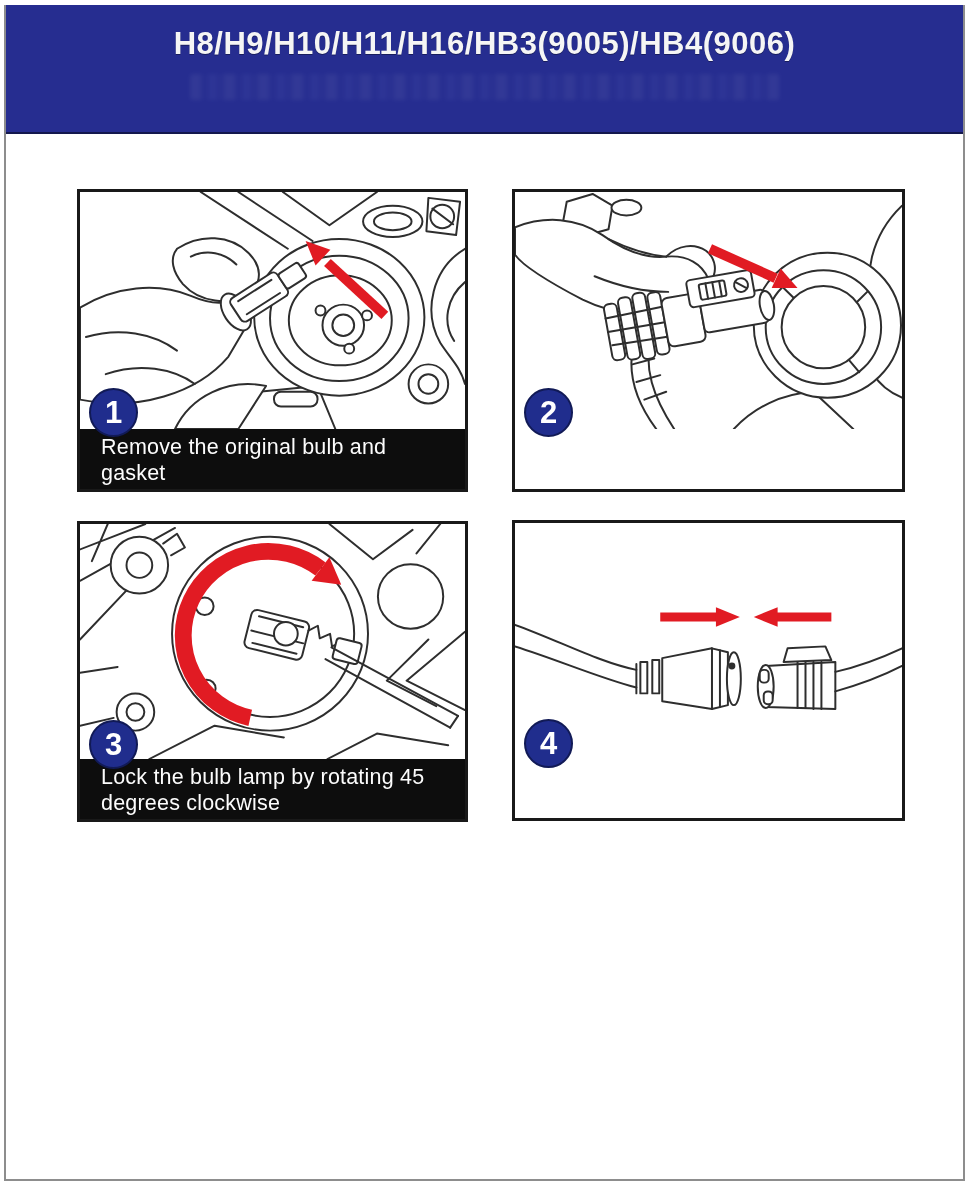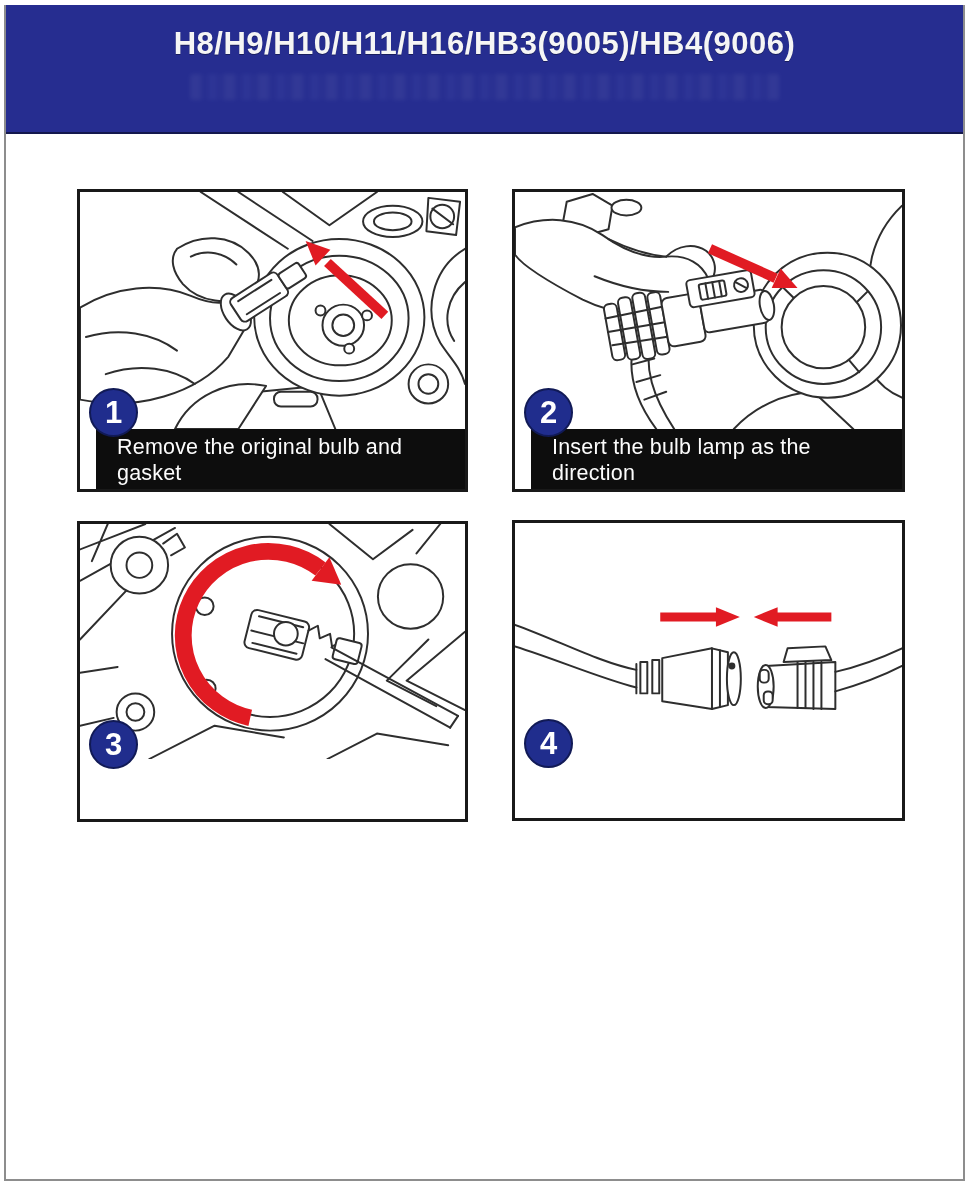--- a/index.html
+++ b/index.html
@@ -36,21 +36,21 @@
   }
   .panel-1 { left: 71px;  top: 184px; width: 391px; height: 303px; }
   .panel-2 { left: 506px; top: 184px; width: 393px; height: 303px; }
   .panel-3 { left: 71px;  top: 516px; width: 391px; height: 301px; }
   .panel-4 { left: 506px; top: 515px; width: 393px; height: 301px; }
   .illustration {
     position: absolute; left: 0; right: 0; top: 0; bottom: 60px; overflow: hidden;
   }
   .illustration svg { width: 100%; height: 100%; display: block; }
   .caption {
-    position: absolute; left: 16px; right: 0; bottom: 0; height: 60px;
+    position: absolute; left: 0; right: 0; bottom: 0; height: 60px;
     background: #0d0d0d; color: #fcfcfc;
     font-size: 21.5px; line-height: 26px; letter-spacing: 0.2px;
     padding: 5px 8px 0 21px; box-sizing: border-box;
     white-space: pre-line;
   }
   .badge {
     position: absolute; left: 9px; top: 196px; width: 49px; height: 49px;
     border-radius: 50%; background: #202d8d; border: 2px solid #111a56;
     color: #ffffff; font-size: 31px; font-weight: bold;
     display: flex; align-items: center; justify-content: center;
@@ -151,22 +151,20 @@
               <path d="M227,98 L237,106"></path>
             </g>
           </g>
           <g fill="#e11b23">
             <path d="M196,58 L262,88" stroke="#e11b23" stroke-width="10" fill="none"></path>
             <polygon points="284,98 258,98 267,78"></polygon>
           </g>
         </svg>
       </div>
       <div class="badge">2</div>
-      <div class="caption">Insert the bulb lamp as the direction
-of the arrow</div>
     </article>
 
     <article class="panel panel-3">
       <div class="illustration">
         <svg viewBox="0 0 389 240" preserveAspectRatio="none">
           <g stroke="#2e2e2e" stroke-width="2" fill="none" stroke-linecap="round" stroke-linejoin="round">
             <path d="M0,26 L66,0 M0,58 L96,4 M0,118 L58,56 M28,0 L12,38"></path>
             <path d="M252,0 L296,36 L336,6 M364,0 L340,30"></path>
             <path d="M0,152 L38,146 M0,206 L34,198"></path>
             <path d="M70,240 L136,206 L206,218 M250,240 L300,214 L372,226"></path>
@@ -193,20 +191,22 @@
             <circle cx="56" cy="192" r="19" fill="#fff"></circle>
             <circle cx="56" cy="192" r="9"></circle>
           </g>
           <g fill="#e11b23">
             <path d="M172,198 A86,86 0 1 1 243,46" stroke="#e11b23" stroke-width="17" fill="none"></path>
             <polygon points="264,62 234,58 252,34"></polygon>
           </g>
         </svg>
       </div>
       <div class="badge">3</div>
+      <div class="caption">Lock the bulb lamp by rotating 45
+degrees clockwise</div>
     </article>
 
     <article class="panel panel-4">
       <div class="illustration">
         <svg viewBox="0 0 389 240" preserveAspectRatio="none">
           <g stroke="#2e2e2e" stroke-width="2" fill="none" stroke-linecap="round" stroke-linejoin="round">
             <path d="M0,104 C44,120 84,142 122,150"></path>
             <path d="M0,126 C44,140 84,158 122,168"></path>
             <path d="M122,144 L122,174"></path>
             <rect x="126" y="142" width="7" height="32" fill="#fff"></rect>

